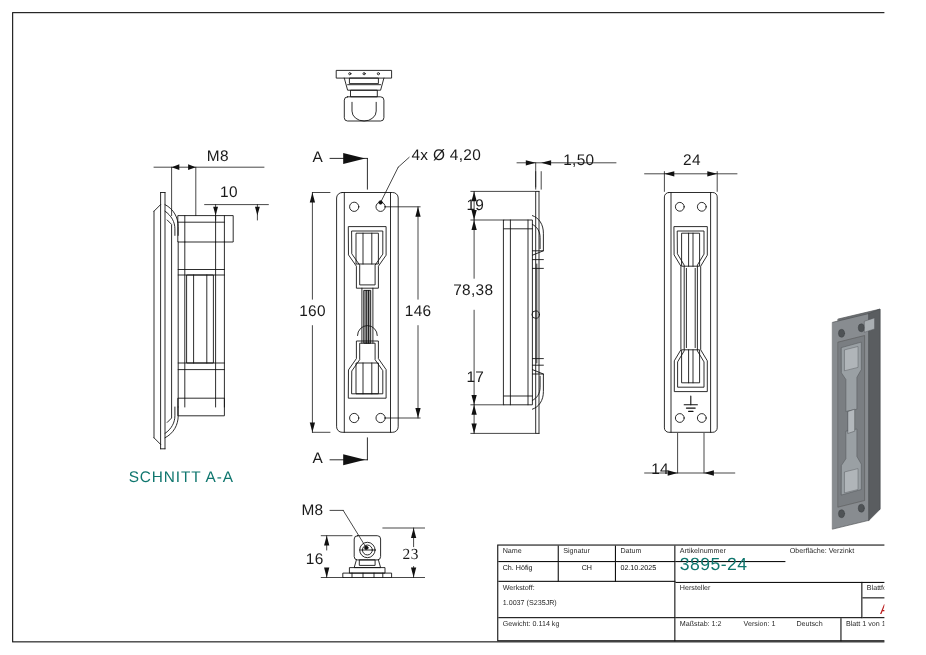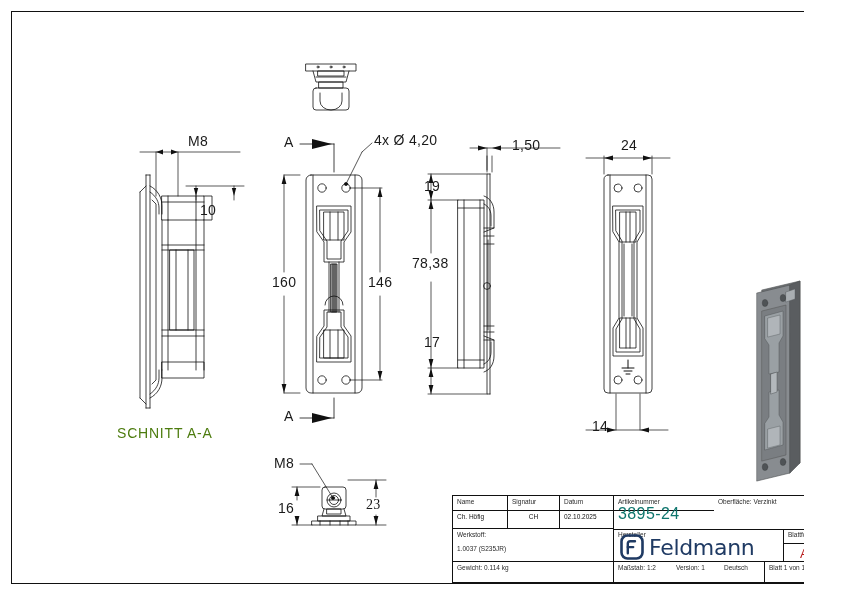--- a/index.html
+++ b/index.html
@@ -32,21 +32,21 @@
     font-family: "Liberation Sans", sans-serif;
     font-size: 13px;
     color: #1a1a1a;
     white-space: nowrap;
     letter-spacing: 0.3px;
   }
   .dimtext.big { font-size: 14px; }
   .label-sec {
     position: absolute;
     font-size: 14px;
-    color: #4d7c0f;
+    color: #0f766e;
     letter-spacing: 0.8px;
     white-space: nowrap;
   }
 
   
   .titleblock {
     position: absolute;
     left: 452px; top: 495px;
     width: 379px; height: 88px;
     border: 1px solid #111;
@@ -380,21 +380,21 @@
         <ellipse cx="765" cy="467" rx="2.8" ry="3.6" fill="#4f5356" stroke="#3a3d40" stroke-width="0.4"></ellipse>
         <ellipse cx="783" cy="462" rx="2.8" ry="3.6" fill="#4f5356" stroke="#3a3d40" stroke-width="0.4"></ellipse>
 
         <path d="M786 292 L795 289 L795 299 L786 302 Z" fill="#a9aeb2" stroke="#54585b" stroke-width="0.4"></path>
       </g>
 
     </g>
   </svg>
 
   <div class="dimtext big" style="left:188px; top:133px;">M8</div>
-  <div class="dimtext big" style="left:200px; top:166px;margin-top:36px;">10</div>
+  <div class="dimtext big" style="left:200px; top:166px;">10</div>
 
   <div class="label-sec" style="left:117px; top:425px;">SCHNITT A-A</div>
 
   <div class="dimtext big" style="left:284px; top:134px;">A</div>
   <div class="dimtext big" style="left:284px; top:408px;">A</div>
 
   <div class="dimtext big" style="left:374px; top:132px;">4x Ø 4,20</div>
   <div class="dimtext big" style="left:272px; top:274px;">160</div>
   <div class="dimtext big" style="left:368px; top:274px;">146</div>
 
@@ -432,22 +432,14 @@
     <div class="tb-cell tb-head nor" style="left:331px; top:33px; width:48px; height:15px;">Blattformat</div>
     <div class="tb-cell fmt nor" style="left:331px; top:48px; width:48px; height:18px; padding-top:2px;">A4</div>
 
     <div class="tb-cell tb-head nob" style="left:0; top:66px; width:161px; height:21px;">Gewicht: 0.114 kg</div>
     <div class="tb-cell tb-head nob" style="left:161px; top:66px; width:58px; height:21px; border-right:none;">Maßstab: 1:2</div>
     <div class="tb-cell tb-head nob" style="left:219px; top:66px; width:48px; height:21px; border-right:none;">Version: 1</div>
     <div class="tb-cell tb-head nob" style="left:267px; top:66px; width:45px; height:21px;">Deutsch</div>
     <div class="tb-cell tb-head nob nor" style="left:312px; top:66px; width:67px; height:21px;">Blatt 1 von 1</div>
   </div>
 
-  <div class="logo-wrap">
-    <svg width="24" height="26" viewBox="0 0 24 26">
-      <rect x="1.5" y="1.5" width="21" height="23" rx="6" ry="6" fill="none" stroke="#1f3a63" stroke-width="2.6"></rect>
-      <path d="M15 7.2 L10.2 7.2 C8.6 7.2 7.8 8.2 7.8 9.6 L7.8 19.2" fill="none" stroke="#1f3a63" stroke-width="2.4" stroke-linecap="round"></path>
-      <line x1="7.8" y1="13.1" x2="13.2" y2="13.1" stroke="#1f3a63" stroke-width="2.4" stroke-linecap="round"></line>
-    </svg>
-    <span class="logo-text">Feldmann</span>
-  </div>
 
 </div>
 
 </body></html>

